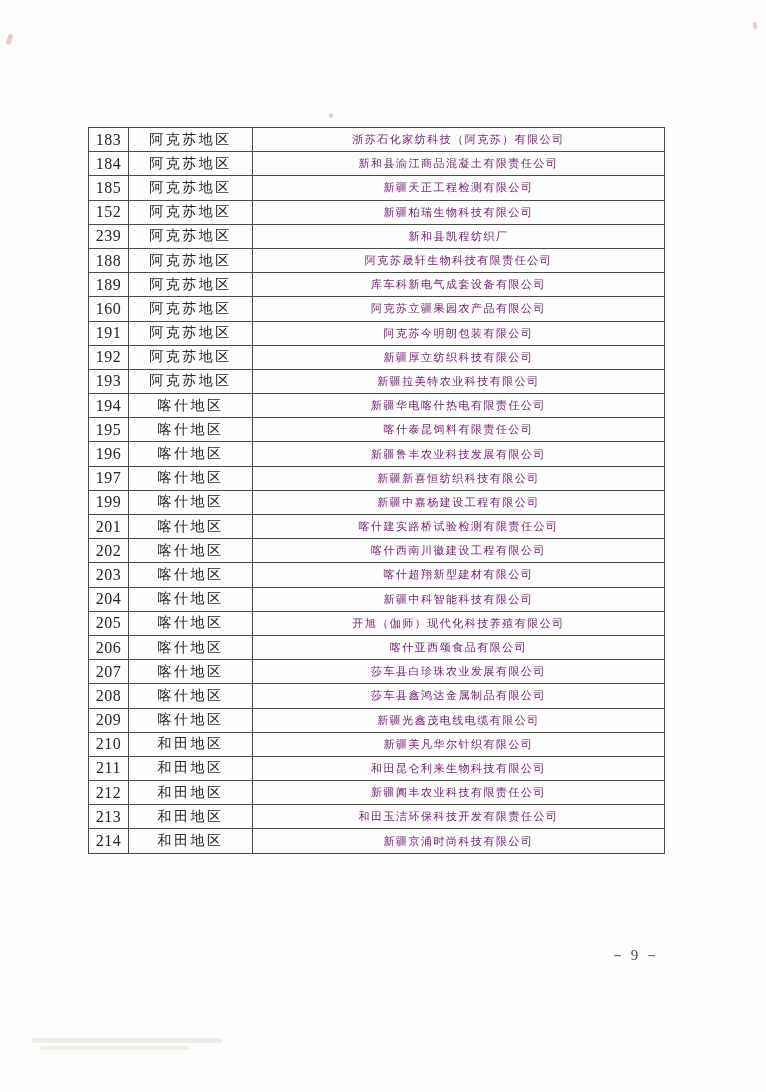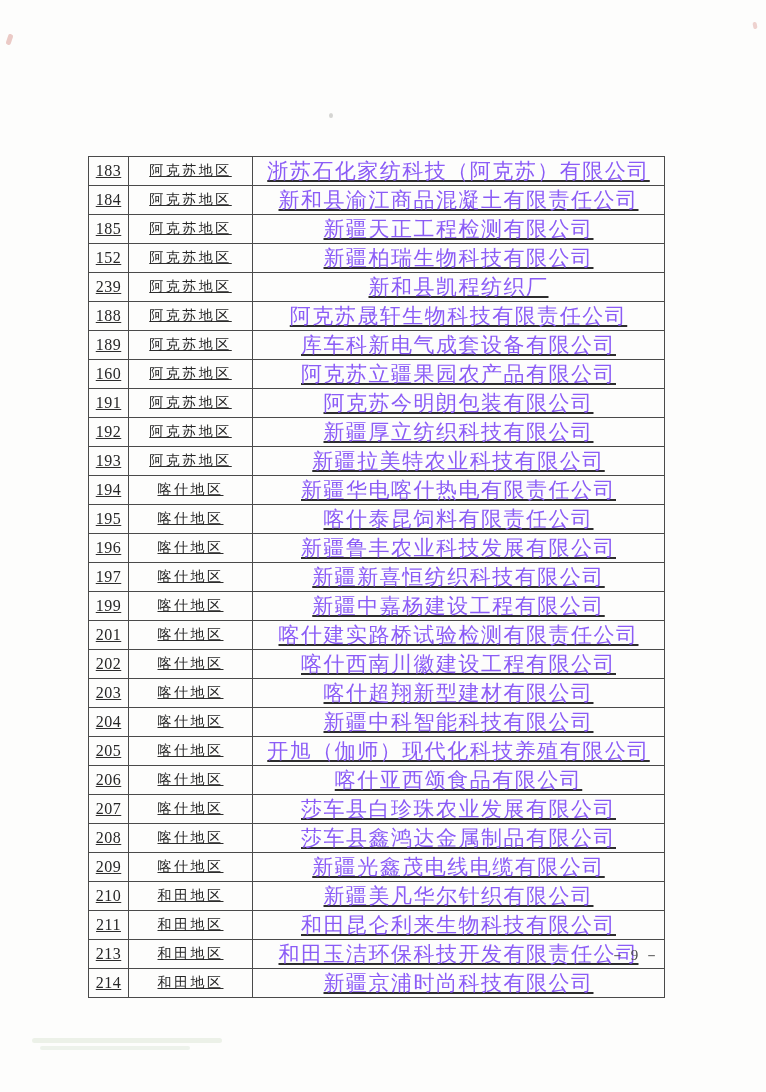--- a/index.html
+++ b/index.html
@@ -12,25 +12,24 @@
     width: 766px;
     height: 1092px;
     background: #fdfdfc;
     overflow: hidden;
     font-family: "Liberation Serif", "DejaVu Serif", serif;
     color: #2d2d2d;
   }
   .doc-table {
     position: absolute;
     left: 88px;
-    top: 156px;
+    top: 127px;
     width: 576px;
     border-collapse: collapse;
     table-layout: fixed;
-    text-decoration: underline;
   }
   .doc-table td {
     border: 1.4px solid #4a4a4a;
     box-sizing: border-box;
     height: 24.2px;
     padding: 0 2px;
     text-align: center;
     vertical-align: middle;
     white-space: nowrap;
     overflow: hidden;
@@ -42,23 +41,23 @@
     letter-spacing: 0.5px;
   }
   .col-region {
     width: 124px;
     font-size: 14px;
     letter-spacing: 2.5px;
     color: #262626;
   }
   .col-company {
     width: 412px;
-    font-size: 21px;
+    font-size: 11px;
     letter-spacing: 1.5px;
-    color: #8b5cf6;
+    color: #701a75;
   }
   .page-number {
     position: absolute;
     left: 600px;
     top: 946px;
     width: 70px;
     text-align: center;
     font-size: 15px;
     color: #4a4a4a;
     letter-spacing: 1px;
@@ -232,20 +231,25 @@
           <td class="col-no">210</td>
           <td class="col-region">和田地区</td>
           <td class="col-company">新疆美凡华尔针织有限公司</td>
         </tr>
         <tr>
           <td class="col-no">211</td>
           <td class="col-region">和田地区</td>
           <td class="col-company">和田昆仑利来生物科技有限公司</td>
         </tr>
         <tr>
+          <td class="col-no">212</td>
+          <td class="col-region">和田地区</td>
+          <td class="col-company">新疆阗丰农业科技有限责任公司</td>
+        </tr>
+        <tr>
           <td class="col-no">213</td>
           <td class="col-region">和田地区</td>
           <td class="col-company">和田玉洁环保科技开发有限责任公司</td>
         </tr>
         <tr>
           <td class="col-no">214</td>
           <td class="col-region">和田地区</td>
           <td class="col-company">新疆京浦时尚科技有限公司</td>
         </tr>
       </tbody>

